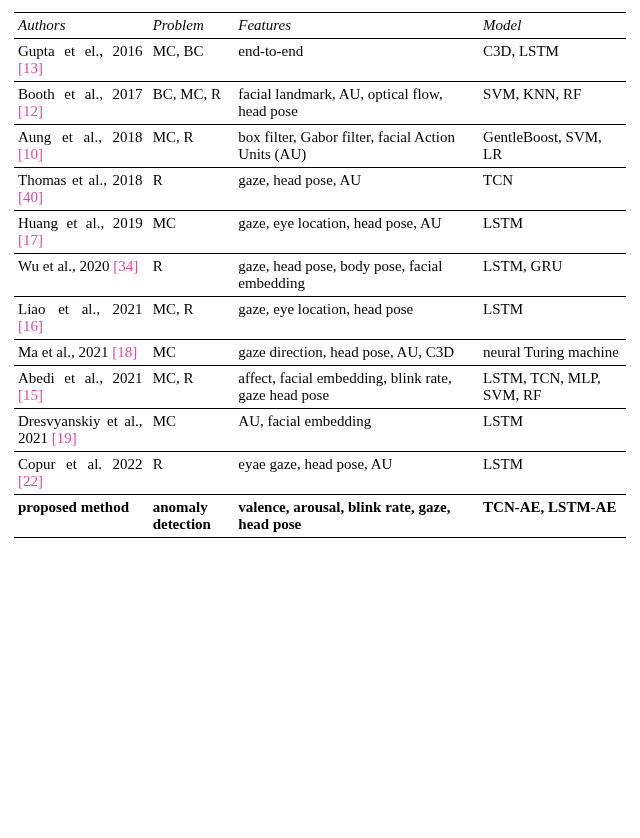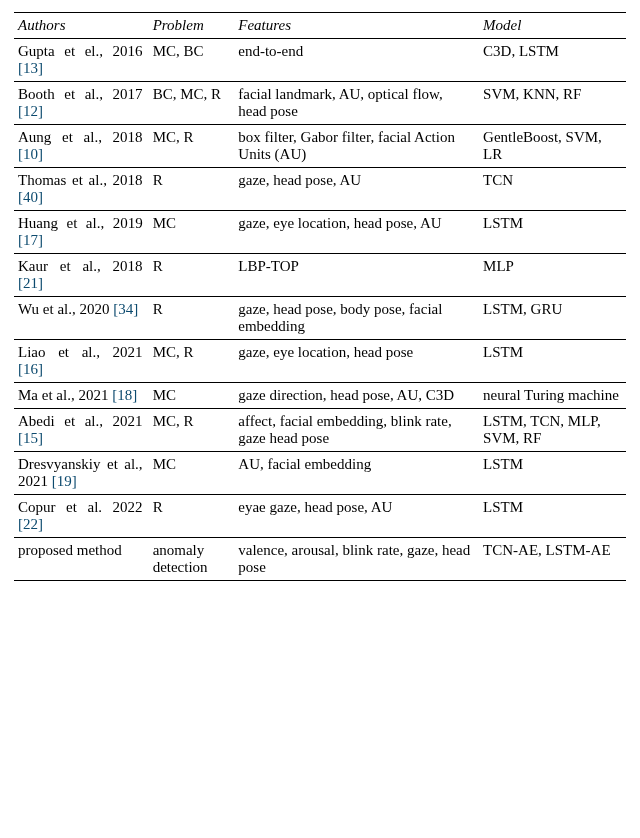--- a/index.html
+++ b/index.html
@@ -29,25 +29,25 @@
       font-style: italic;
     }
     tr.last td {
       border-bottom: 1px solid #000;
     }
     .col-authors { width: 22%; }
     .col-problem { width: 14%; }
     .col-features { width: 40%; }
     .col-model { width: 24%; }
     .cite {
-      color: #0c4a6e;
+      color: #ec4899;
       margin-top: 12px;
     }
     .bold td {
-      font-weight: normal;
+      font-weight: bold;
     }
     .auth-text {
       text-align: justify;
       text-justify: inter-word;
     }
   </style>
 </head>
 <body>
 
 <table>
@@ -99,28 +99,20 @@
       <tr>
         <td>
           <div class="auth-text"><span>Huang et al., 2019</span> <span class="cite">[17]</span></div>
         </td>
         <td>MC</td>
         <td>gaze, eye location, head pose, AU</td>
         <td>LSTM</td>
       </tr>
       <tr>
         <td>
-          <div class="auth-text"><span>Kaur et al., 2018</span> <span class="cite">[21]</span></div>
-        </td>
-        <td>R</td>
-        <td>LBP-TOP</td>
-        <td>MLP</td>
-      </tr>
-      <tr>
-        <td>
           <div class="auth-text"><span>Wu et al., 2020</span> <span class="cite">[34]</span></div>
         </td>
         <td>R</td>
         <td>gaze, head pose, body pose, facial embedding</td>
         <td>LSTM, GRU</td>
       </tr>
       <tr>
         <td>
           <div class="auth-text"><span>Liao et al., 2021</span> <span class="cite">[16]</span></div>
         </td>

